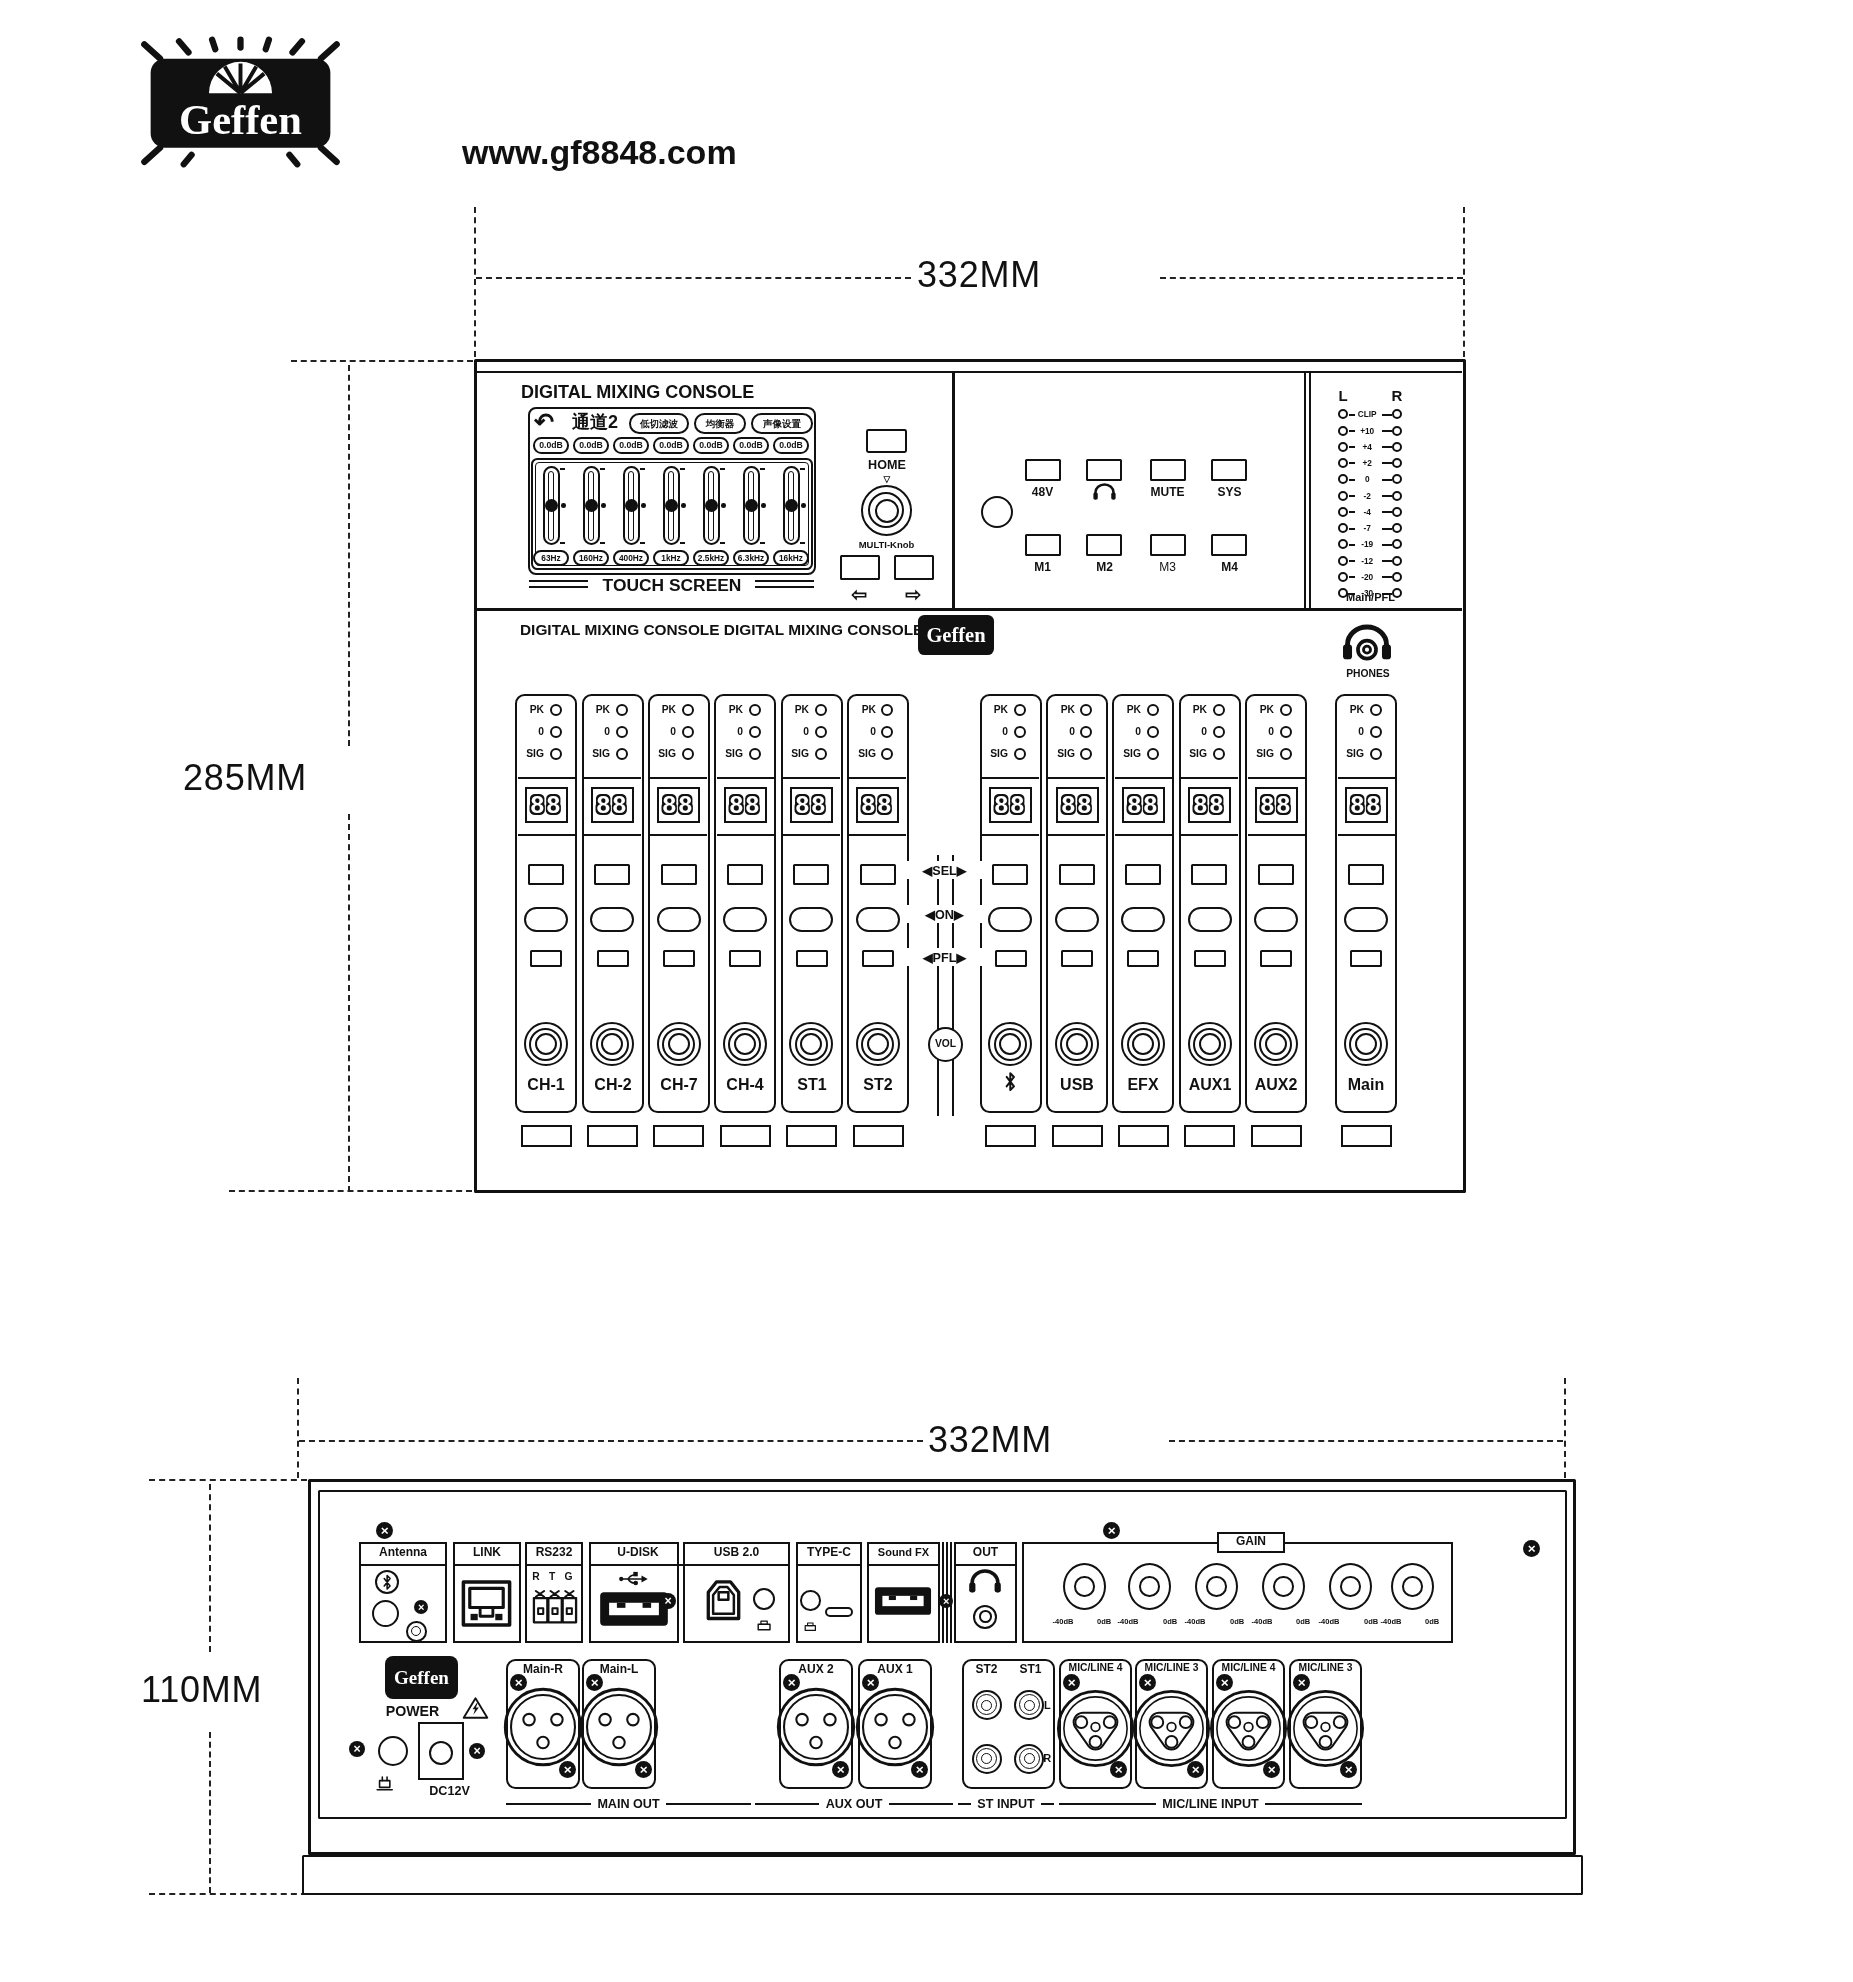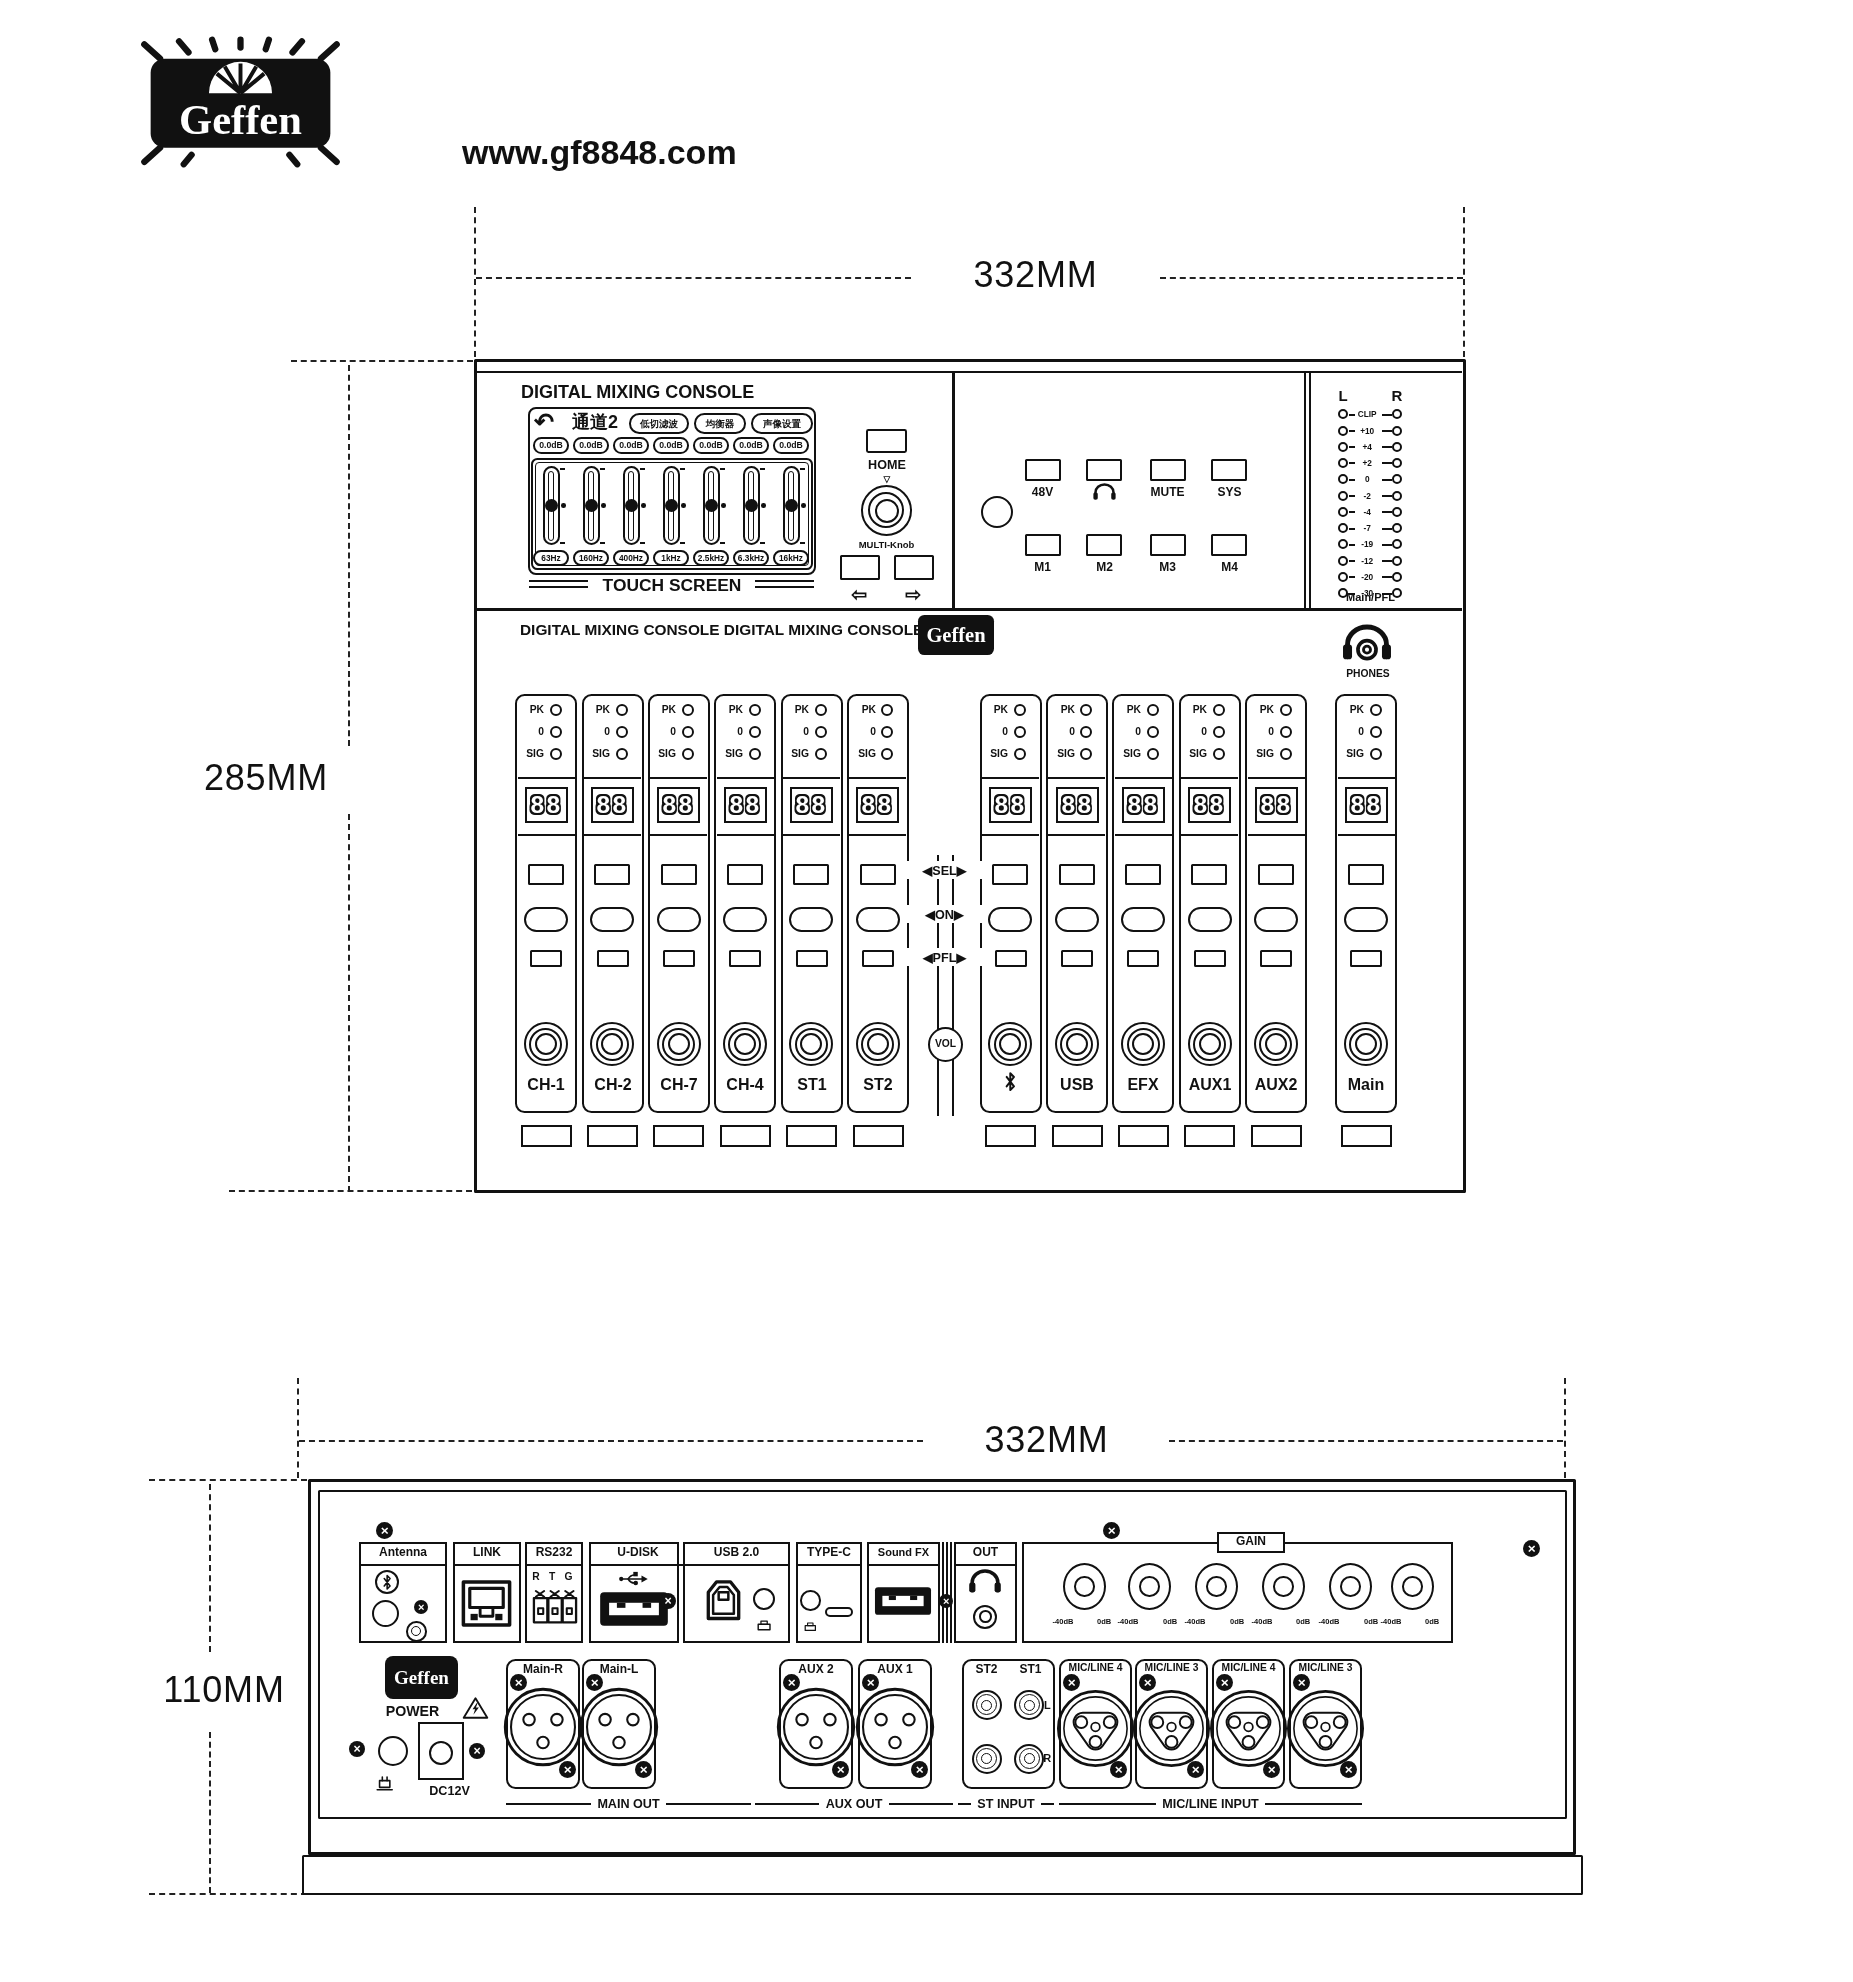--- a/index.html
+++ b/index.html
@@ -3,21 +3,21 @@
 <meta charset="utf-8">
 <style>
   html,body{margin:0;padding:0;background:#fff;}
   .page{position:relative;width:1854px;height:1982px;background:#fff;font-family:"Liberation Sans",sans-serif;color:#111;overflow:hidden;}
   .abs{position:absolute;box-sizing:border-box;}
   .screw{background:#111;color:#fff;border-radius:50%;display:flex;align-items:center;justify-content:center;font-weight:bold;line-height:1;}
   .seg{color:#fff;font-weight:bold;text-align:center;
        text-shadow:-1.6px -1.6px 0 #111,1.6px -1.6px 0 #111,-1.6px 1.6px 0 #111,1.6px 1.6px 0 #111,-1.6px 0 0 #111,1.6px 0 0 #111,0 -1.6px 0 #111,0 1.6px 0 #111;}
   .hdr-title{left:393px;top:41px;font-size:49px;font-weight:bold;white-space:nowrap;}
   .hdr-site{left:462px;top:133px;font-size:34px;font-weight:bold;white-space:nowrap;}
-  .dim-text{font-size:36px;font-weight:400;text-align:center;letter-spacing:0.8px;}
+  .dim-text{font-size:36px;font-weight:400;letter-spacing:0.8px;}
   .dline{height:8px;border-top:2.4px solid #111;border-bottom:2.4px solid #111;}
   .grp{display:flex;align-items:center;gap:6.3px;font-weight:bold;font-size:12.6px;}
   .gl{flex:1;border-top:2px solid #111;height:0;}
 </style>
 </head>
 <body>
 
 <div class="page" id="page">
 
   <div class="abs" style="left:133px;top:35px;width:215px;height:134px">
@@ -153,21 +153,21 @@
       </svg></div>
     <div class="abs" style="left: 1150px; top: 459px; width: 36px; height: 22px; border: 2.8px solid rgb(17, 17, 17); border-radius: 1.6px; background: rgb(255, 255, 255);"></div>
     <div class="abs" style="left: 1144px; top: 485px; width: 47px; font-size: 12px; font-weight: bold; text-align: center; line-height: 1.2;">MUTE</div>
     <div class="abs" style="left: 1211px; top: 459px; width: 36px; height: 22px; border: 2.8px solid rgb(17, 17, 17); border-radius: 1.6px; background: rgb(255, 255, 255);"></div>
     <div class="abs" style="left: 1206px; top: 485px; width: 47px; font-size: 12px; font-weight: bold; text-align: center; line-height: 1.2;">SYS</div>
     <div class="abs" style="left: 1025px; top: 534px; width: 36px; height: 22px; border: 2.8px solid rgb(17, 17, 17); border-radius: 1.6px; background: rgb(255, 255, 255);"></div>
     <div class="abs" style="left: 1019px; top: 560px; width: 47px; font-size: 12px; font-weight: bold; text-align: center; line-height: 1.2;">M1</div>
     <div class="abs" style="left: 1086px; top: 534px; width: 36px; height: 22px; border: 2.8px solid rgb(17, 17, 17); border-radius: 1.6px; background: rgb(255, 255, 255);"></div>
     <div class="abs" style="left: 1081px; top: 560px; width: 47px; font-size: 12px; font-weight: bold; text-align: center; line-height: 1.2;">M2</div>
     <div class="abs" style="left: 1150px; top: 534px; width: 36px; height: 22px; border: 2.8px solid rgb(17, 17, 17); border-radius: 1.6px; background: rgb(255, 255, 255);"></div>
-    <div class="abs" style="left: 1144px; top: 560px; width: 47px; font-size: 12px; font-weight: bold; text-align: center; line-height: 1.2;">M3</div>
+    <div class="abs" style="left: 1144px; top: 560px; width: 47px; font-size: 12px; font-weight: normal; text-align: center; line-height: 1.2;">M3</div>
     <div class="abs" style="left: 1211px; top: 534px; width: 36px; height: 22px; border: 2.8px solid rgb(17, 17, 17); border-radius: 1.6px; background: rgb(255, 255, 255);"></div>
     <div class="abs" style="left: 1206px; top: 560px; width: 47px; font-size: 12px; font-weight: bold; text-align: center; line-height: 1.2;">M4</div>
     <div class="abs" style="left: 1335px; top: 387px; width: 16px; font-size: 15px; font-weight: bold; text-align: center; line-height: 1.2;">L</div>
     <div class="abs" style="left: 1389px; top: 387px; width: 16px; font-size: 15px; font-weight: bold; text-align: center; line-height: 1.2;">R</div>
     <div class="abs" style="left: 1338px; top: 409px; width: 10.3px; height: 10.3px; border: 2px solid rgb(17, 17, 17); border-radius: 50%; background: rgb(255, 255, 255);"></div>
     <div class="abs" style="left: 1349px; top: 414px; width: 5.5px; height: 2px; background: rgb(17, 17, 17);"></div>
     <div class="abs" style="left: 1353px; top: 409px; width: 28.4px; font-size: 8.3px; font-weight: bold; text-align: center; line-height: 10.3px;">CLIP</div>
     <div class="abs" style="left: 1382px; top: 414px; width: 10.3px; height: 2px; background: rgb(17, 17, 17);"></div>
     <div class="abs" style="left: 1392px; top: 409px; width: 10.3px; height: 10.3px; border: 2px solid rgb(17, 17, 17); border-radius: 50%; background: rgb(255, 255, 255);"></div>
     <div class="abs" style="left: 1338px; top: 426px; width: 10.3px; height: 10.3px; border: 2px solid rgb(17, 17, 17); border-radius: 50%; background: rgb(255, 255, 255);"></div>

